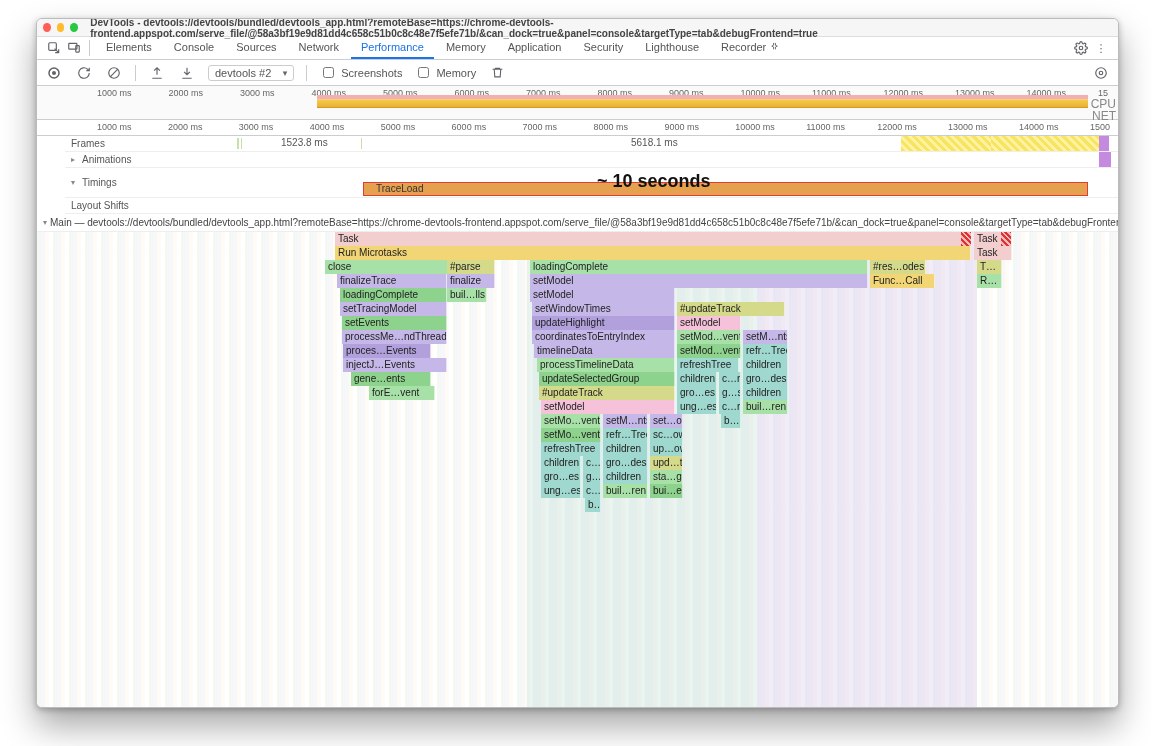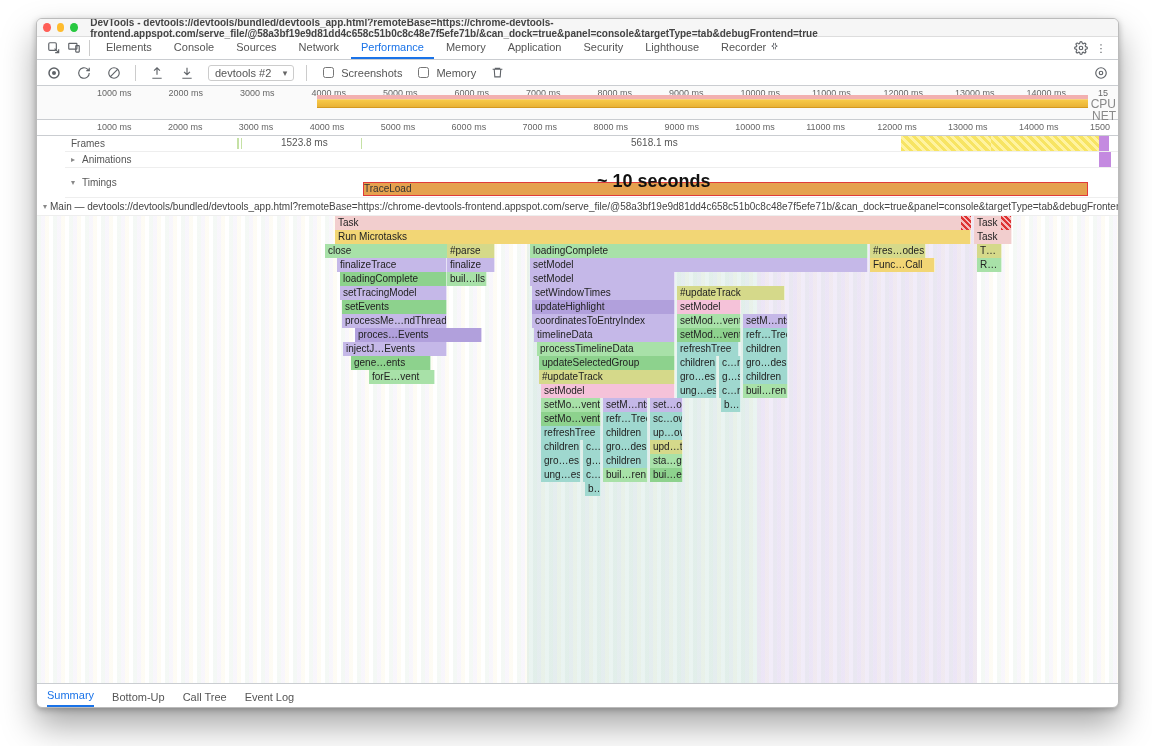--- a/index.html
+++ b/index.html
@@ -47,21 +47,21 @@
 .ruler .ovticks{top:2px;}
 .tracks{font-size:10px;color:#444;margin-left:28px;}
 .trow{display:flex;border-bottom:1px solid #eee;min-height:15px;position:relative;}
 .tlabel{width:106px;padding:2px 0 2px 6px;color:#555;display:flex;align-items:center;gap:3px;white-space:nowrap;overflow:hidden;}
 .tcontent{flex:1;position:relative;}
 .tri{font-size:8px;color:#888;width:8px;display:inline-block;}
 .frametick{position:absolute;top:2px;bottom:2px;width:1px;background:#c5e1a5;}
 .frametxt{position:absolute;top:1px;font-size:10px;color:#555;}
 .hatch{position:absolute;top:0;bottom:0;background:repeating-linear-gradient(45deg,#f7e463 0,#f7e463 3px,#fff3a0 3px,#fff3a0 6px);}
 .purblock{position:absolute;top:0;bottom:0;background:#c48ae0;}
-.traceload{position:absolute;left:0;right:0;top:0;height:14px;background:#e5a14e;border:1px solid #e03b3b;font-size:10px;padding-left:0;color:#333;line-height:12px;}
+.traceload{position:absolute;left:0;right:0;top:0;height:14px;background:#e5a14e;border:1px solid #e03b3b;font-size:10px;padding-left:12px;color:#333;line-height:12px;}
 .traceload.wrap{border-color:#e03b3b;}
 .mainhdr{font-size:10px;color:#444;padding:3px 6px;border-bottom:1px solid #eee;white-space:nowrap;overflow:hidden;text-overflow:ellipsis;background:#fff;display:flex;align-items:center;gap:3px;}
 .flame{position:relative;flex:1;min-height:380px;background:#fff;overflow:hidden;}
 .bg-stripes{position:absolute;left:0;right:0;top:0;bottom:0;background:
   repeating-linear-gradient(90deg, rgba(150,190,160,.10) 0 4px, rgba(190,170,220,.10) 4px 8px, rgba(240,220,150,.10) 8px 12px, rgba(0,0,0,0) 12px 16px);
 }
 .row{position:absolute;left:0;right:0;height:14px;}
 .bar{position:absolute;top:0;height:14px;font-size:10px;line-height:14px;padding:0 3px;white-space:nowrap;overflow:hidden;border-right:1px solid rgba(255,255,255,.6);color:#222;}
 .bar.task{background:var(--task);} .bar.task.hatchend:after{content:"";position:absolute;right:0;top:0;bottom:0;width:10px;background:repeating-linear-gradient(45deg,#d33 0,#d33 2px,#f6baba 2px,#f6baba 4px);}
 .bar.yellow{background:var(--yellow);}
@@ -255,20 +255,26 @@
     </div>
     <div class="trow" style="min-height:30px">
       <div class="tlabel">
             <span class="tri">▾</span>
             <span>Timings</span>
           </div>
       <div class="tcontent">
             <div class="traceload wrap" style="left:192px;right:30px;top:14px"><span>TraceLoad</span></div>
           </div>
     </div>
+    <div class="trow">
+      <div class="tlabel">
+            <span>Layout Shifts</span>
+          </div>
+      <div class="tcontent"></div>
+    </div>
   </div>
 
   <div class="annotation" style="left:560px;top:152px">~ 10 seconds</div>
 
   <div class="mainhdr">
     <span class="tri">▾</span>
     <span>Main — devtools://devtools/bundled/devtools_app.html?remoteBase=https://chrome-devtools-frontend.appspot.com/serve_file/@58a3bf19e9d81dd4c658c51b0c8c48e7f5efe71b/&amp;can_dock=true&amp;panel=console&amp;targetType=tab&amp;debugFrontend=true</span>
   </div>
 
   <div class="flame">
@@ -321,21 +327,21 @@
     </div>
 
     <div class="row" style="top:98px">
       <div class="bar purple" style="left:305px;width:105px">processMe…ndThreads</div>
       <div class="bar purple" style="left:495px;width:143px">coordinatesToEntryIndex</div>
       <div class="bar green" style="left:640px;width:64px">setMod…vents</div>
       <div class="bar purple" style="left:706px;width:45px">setM…nts</div>
     </div>
 
     <div class="row" style="top:112px">
-      <div class="bar purple2" style="left:318px;width:127px">proces…Events</div>
+      <div class="bar purple2" style="left:306px;width:88px">proces…Events</div>
       <div class="bar purple" style="left:497px;width:141px">timelineData</div>
       <div class="bar green2" style="left:640px;width:64px">setMod…vents</div>
       <div class="bar teal" style="left:706px;width:45px">refr…Tree</div>
     </div>
 
     <div class="row" style="top:126px">
       <div class="bar purple" style="left:306px;width:104px">injectJ…Events</div>
       <div class="bar green" style="left:500px;width:138px">processTimelineData</div>
       <div class="bar teal" style="left:640px;width:62px">refreshTree</div>
       <div class="bar teal" style="left:706px;width:45px">children</div>
@@ -402,21 +408,15 @@
       <div class="bar teal" style="left:546px;width:18px">c…</div>
       <div class="bar green" style="left:566px;width:45px">buil…ren</div>
       <div class="bar green2" style="left:613px;width:33px">bui…ed</div>
     </div>
 
     <div class="row" style="top:266px">
       <div class="bar teal" style="left:548px;width:16px">b…</div>
     </div>
   </div>
 
-  <div class="footer">
-    <span class="ftab active">Summary</span>
-    <span class="ftab">Bottom-Up</span>
-    <span class="ftab">Call Tree</span>
-    <span class="ftab">Event Log</span>
-  </div>
 
 </div>
 </div>
 
 </body></html>

